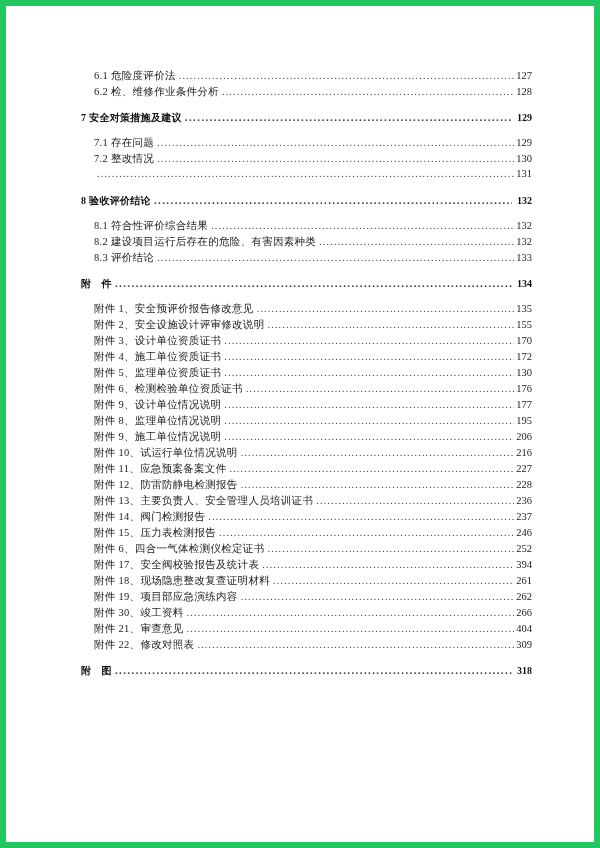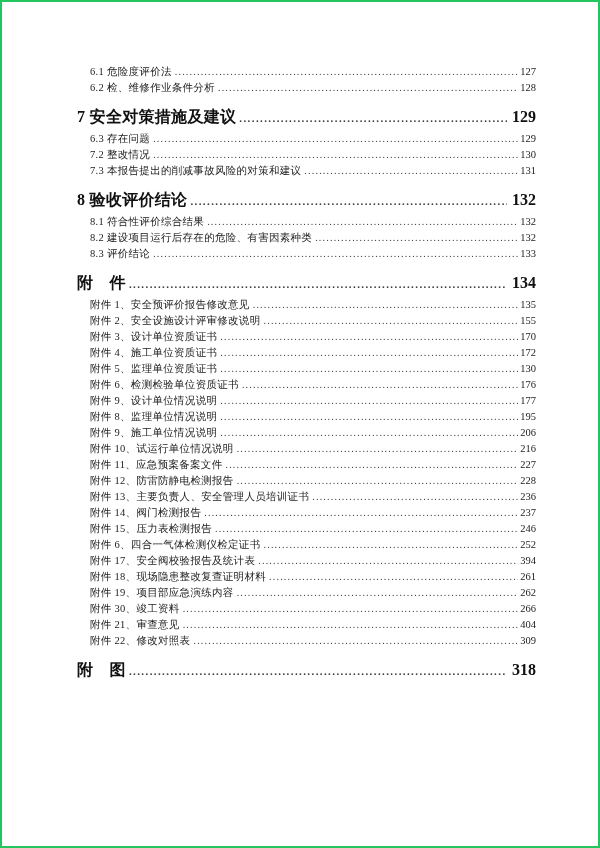--- a/index.html
+++ b/index.html
@@ -6,21 +6,21 @@
     margin: 0;
     padding: 0;
     background: #ffffff;
   }
   .page {
     position: relative;
     width: 600px;
     height: 848px;
     margin: 0 auto;
     background: #ffffff;
-    border: 2px solid #22c55e;
+    border: 6px solid #22c55e;
     box-sizing: border-box;
     font-family: "Liberation Serif", "DejaVu Serif", serif;
     color: #1b1b1b;
     overflow: hidden;
   }
   .toc {
     box-sizing: border-box;
     padding: 63px 62px 0 75px;
   }
   .row {
@@ -30,21 +30,21 @@
   }
   .row.sub {
     height: 16px;
     font-size: 10.5px;
     padding-left: 13px;
     color: #222222;
   }
   .row.h {
     height: 19px;
     margin: 10px 0 6px 0;
-    font-size: 16px;
+    font-size: 10px;
     font-weight: bold;
     color: #111111;
   }
   .label {
     flex: 0 0 auto;
     letter-spacing: 0.3px;
   }
   .dots {
     flex: 1 1 auto;
     overflow: hidden;
@@ -81,31 +81,30 @@
         <span class="label">6.2 检、维修作业条件分析</span>
         <span class="dots"></span>
         <span class="pnum">128</span>
       </div>
       <div class="row h">
         <span class="label">7 安全对策措施及建议</span>
         <span class="dots"></span>
         <span class="pnum">129</span>
       </div>
       <div class="row sub">
-        <span class="label">6.3 存在问题</span>
+        <span class="label">7.1 存在问题</span>
         <span class="dots"></span>
         <span class="pnum">129</span>
       </div>
       <div class="row sub">
         <span class="label">7.2 整改情况</span>
         <span class="dots"></span>
         <span class="pnum">130</span>
       </div>
       <div class="row sub">
-        <span class="label">7.3 本报告提出的削减事故风险的对策和建议</span>
         <span class="dots"></span>
         <span class="pnum">131</span>
       </div>
       <div class="row h">
         <span class="label">8 验收评价结论</span>
         <span class="dots"></span>
         <span class="pnum">132</span>
       </div>
       <div class="row sub">
         <span class="label">8.1 符合性评价综合结果</span>

